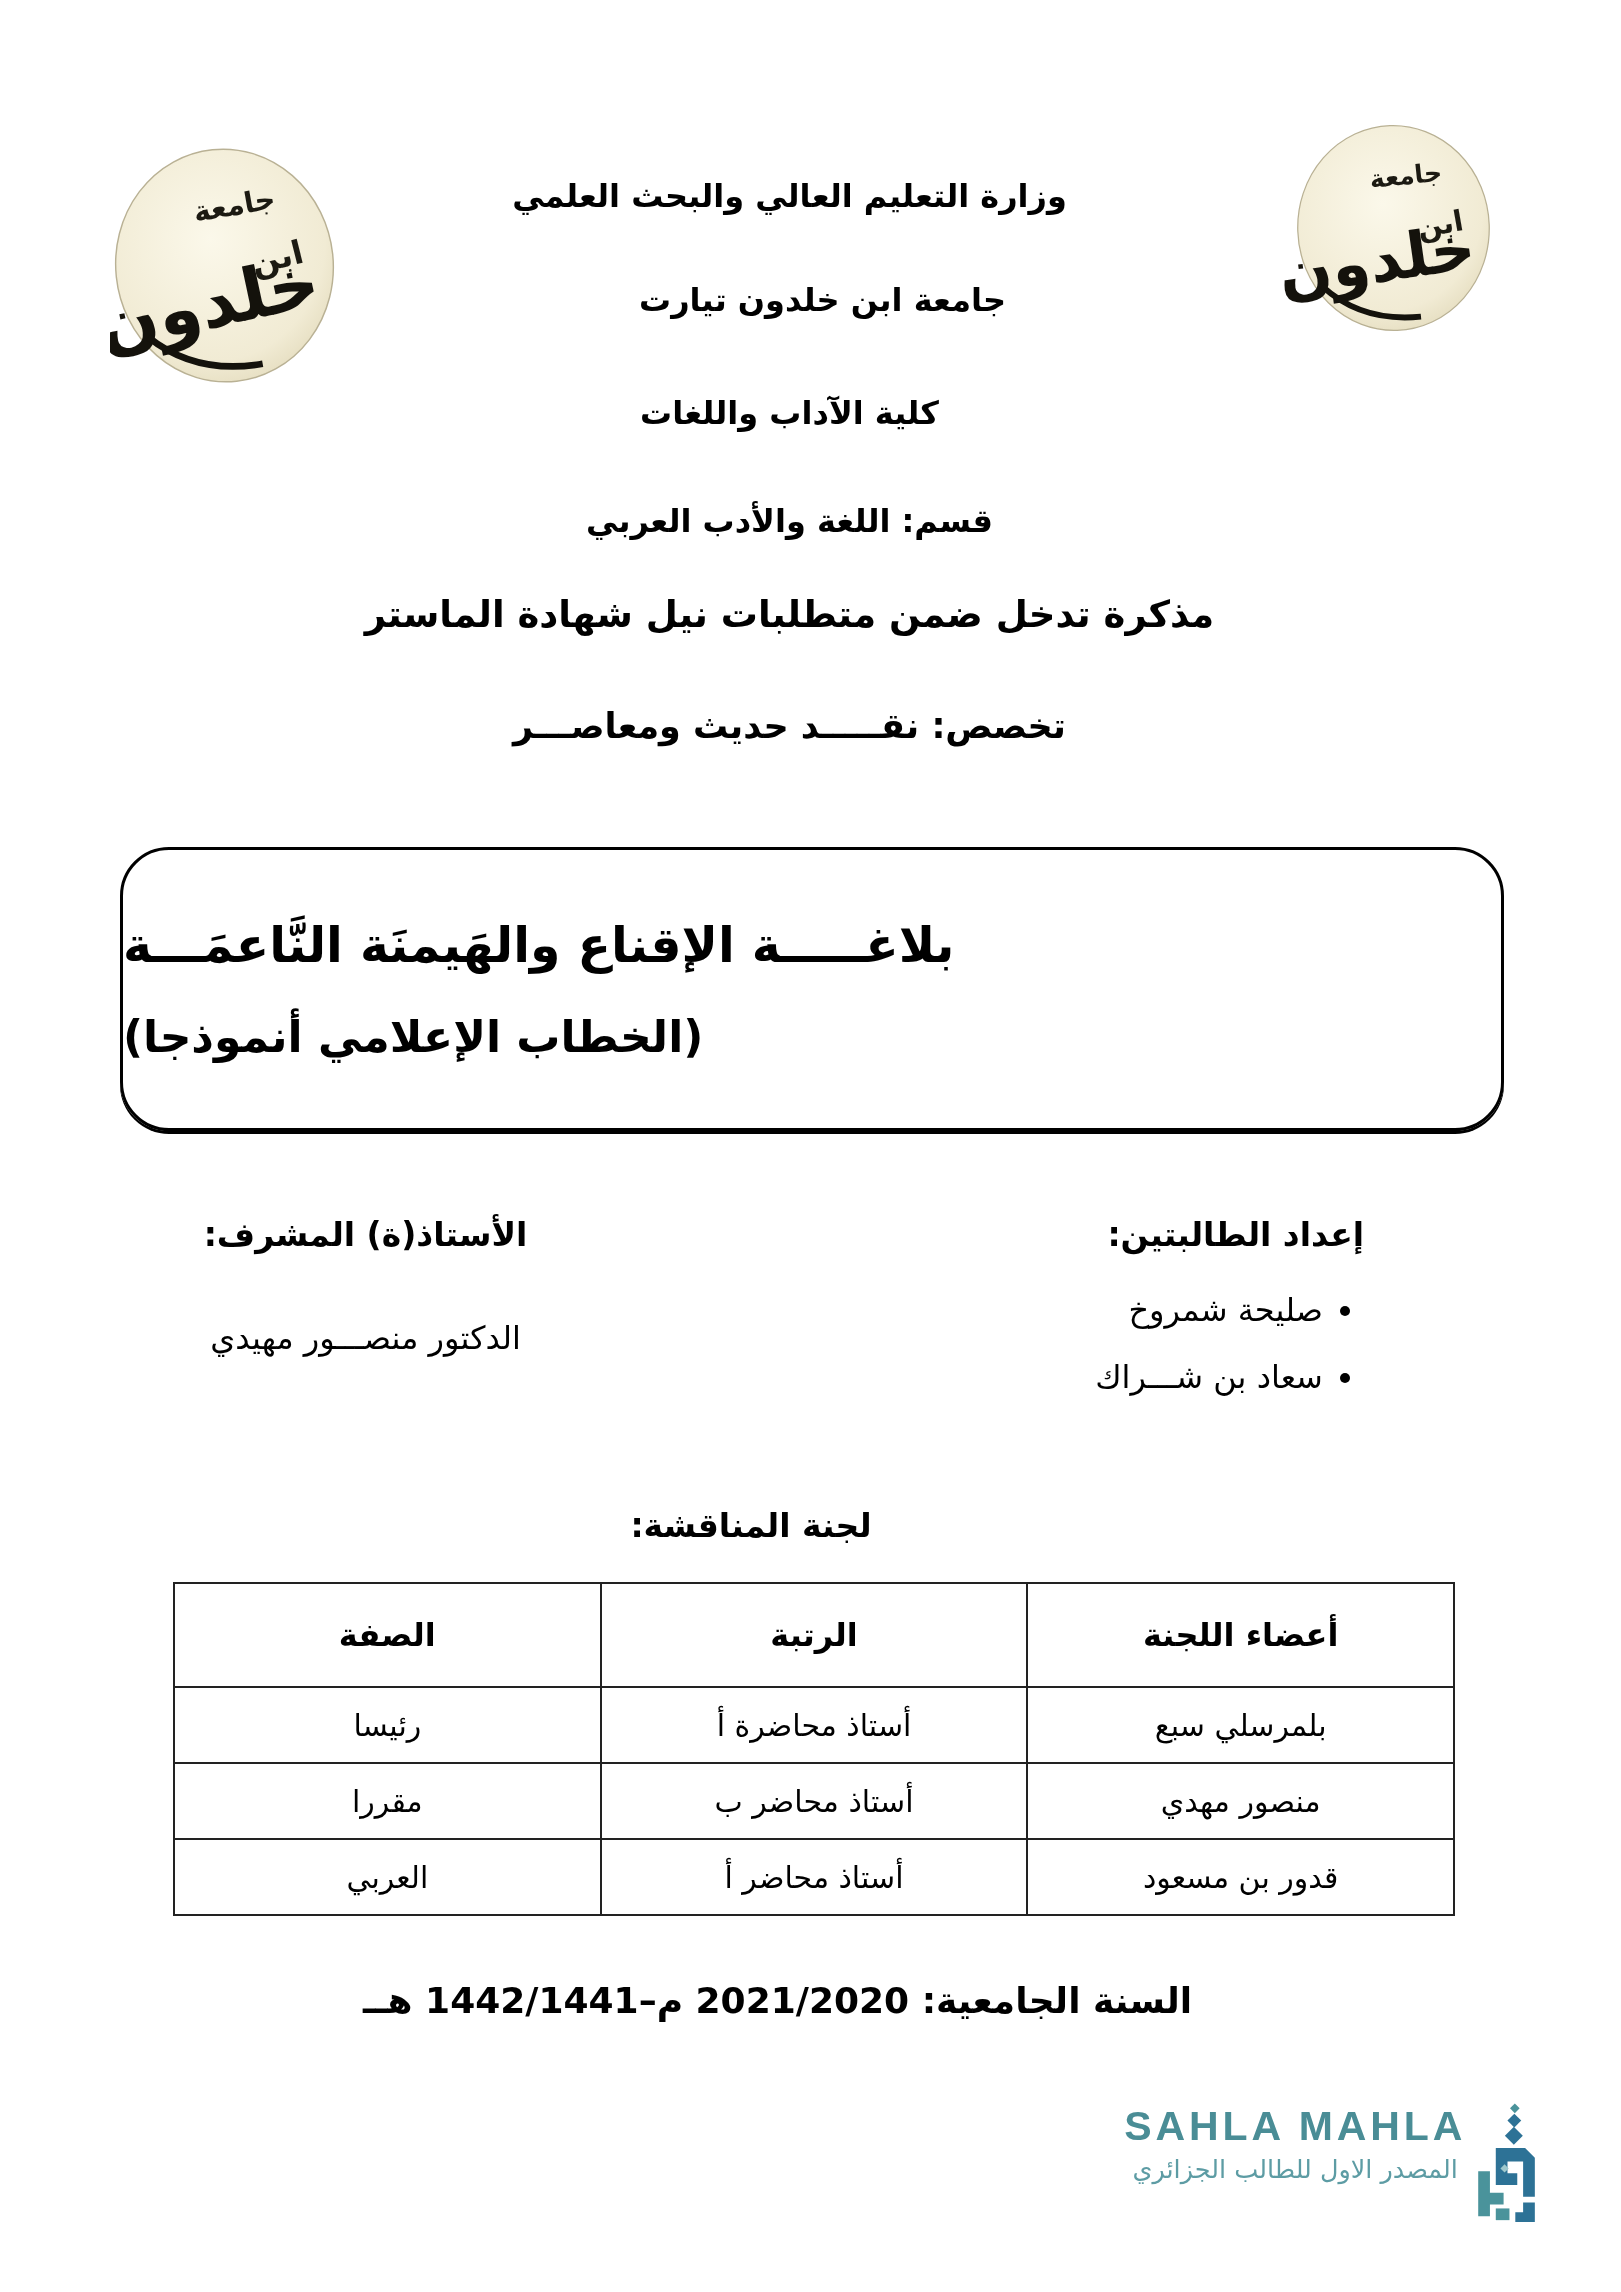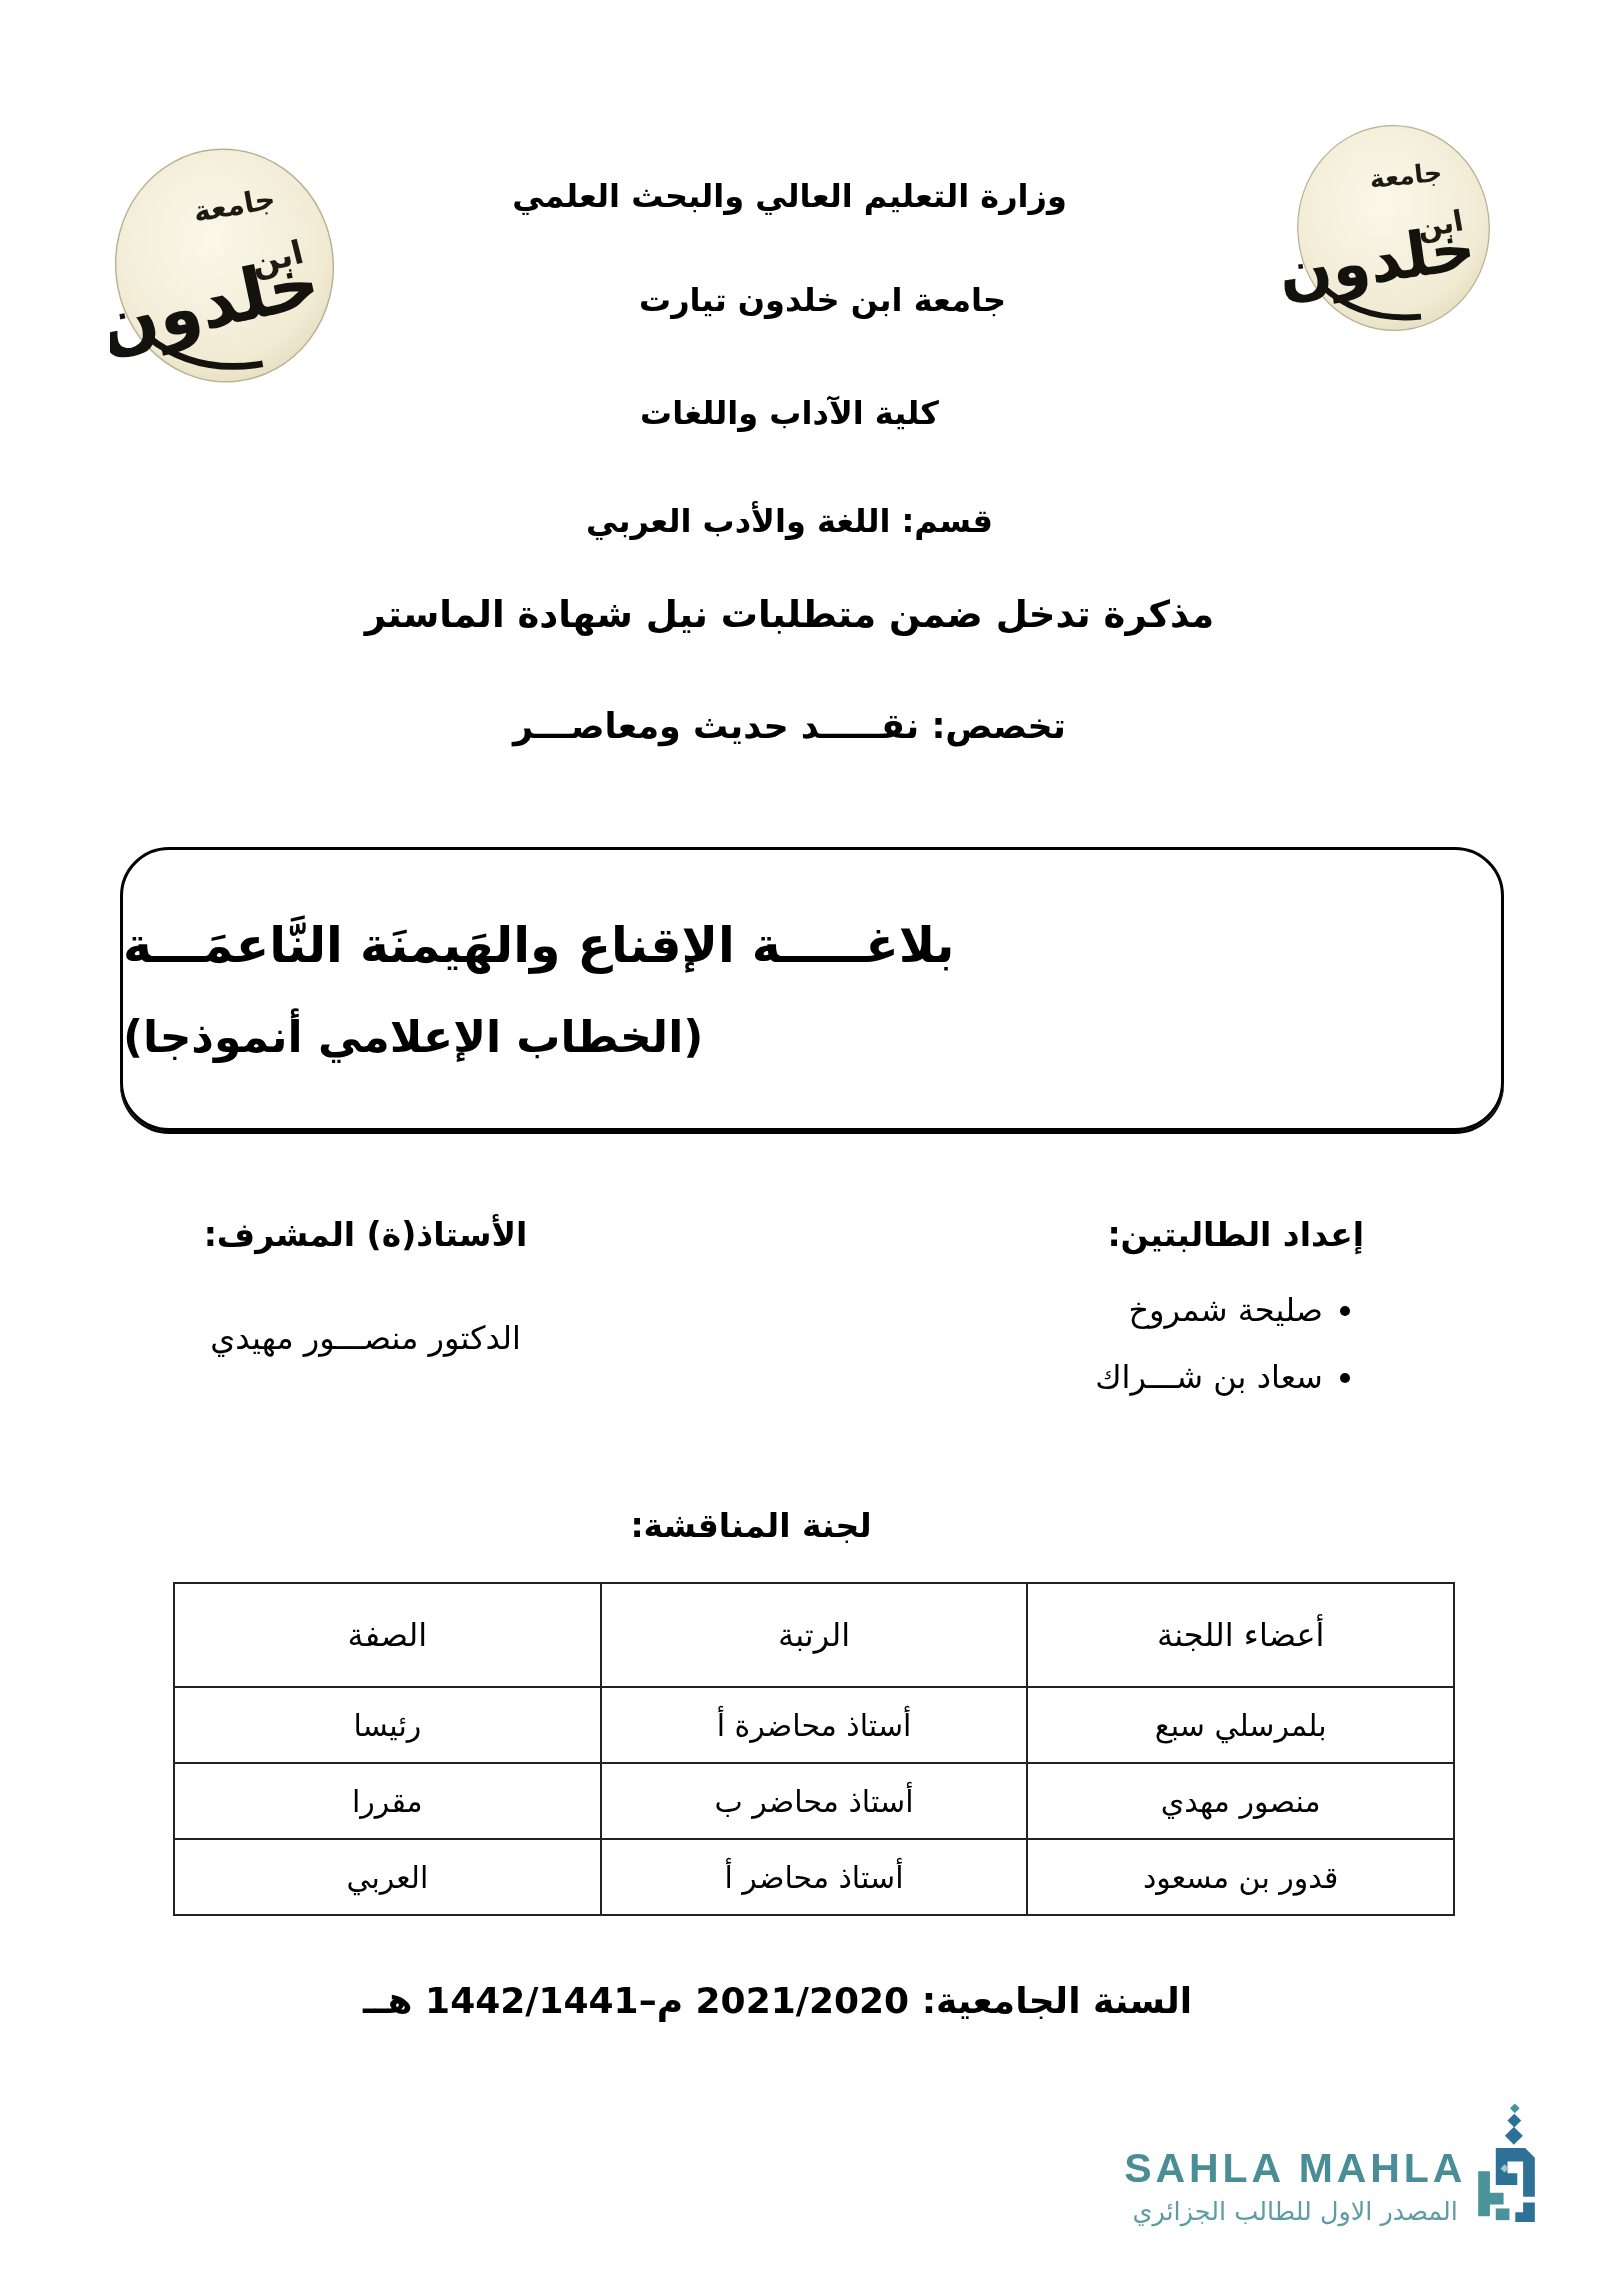--- a/index.html
+++ b/index.html
@@ -58,31 +58,31 @@
     position:absolute;top:1506px;left:16px;width:1470px;
     text-align:center;direction:rtl;font-size:33px;font-weight:bold;
   }
   .committee-table{
     position:absolute;left:173px;top:1582px;width:1282px;
     direction:rtl;border-collapse:collapse;table-layout:fixed;
   }
   .committee-table th,.committee-table td{
     border:2.9px solid #222;text-align:center;vertical-align:middle;
   }
-  .committee-table th{height:100px;font-size:32px;font-weight:normal;}
+  .committee-table th{height:100px;font-size:32px;font-weight:bold;}
   .committee-table td{height:72px;font-size:30px;font-weight:normal;}
   
   .year-line{
     position:absolute;top:1980px;left:0;width:1555px;
     text-align:center;direction:rtl;font-size:36px;font-weight:bold;
   }
   
   .brand{
     position:absolute;top:2103px;right:80px;
-    display:flex;align-items:flex-end;gap:7.8px;margin-left:20px;
+    display:flex;align-items:flex-start;gap:7.8px;margin-left:20px;
   }
   .brand-text{display:flex;flex-direction:column;align-items:center;}
   .brand-name{
     font-size:41px;font-weight:bold;letter-spacing:3.9px;
     font-family:"Liberation Sans","DejaVu Sans",sans-serif;
   }
   .brand-tagline{direction:rtl;font-size:25.5px;margin-top:3.9px;letter-spacing:2px;}
 </style>
 </head>
 <body>

